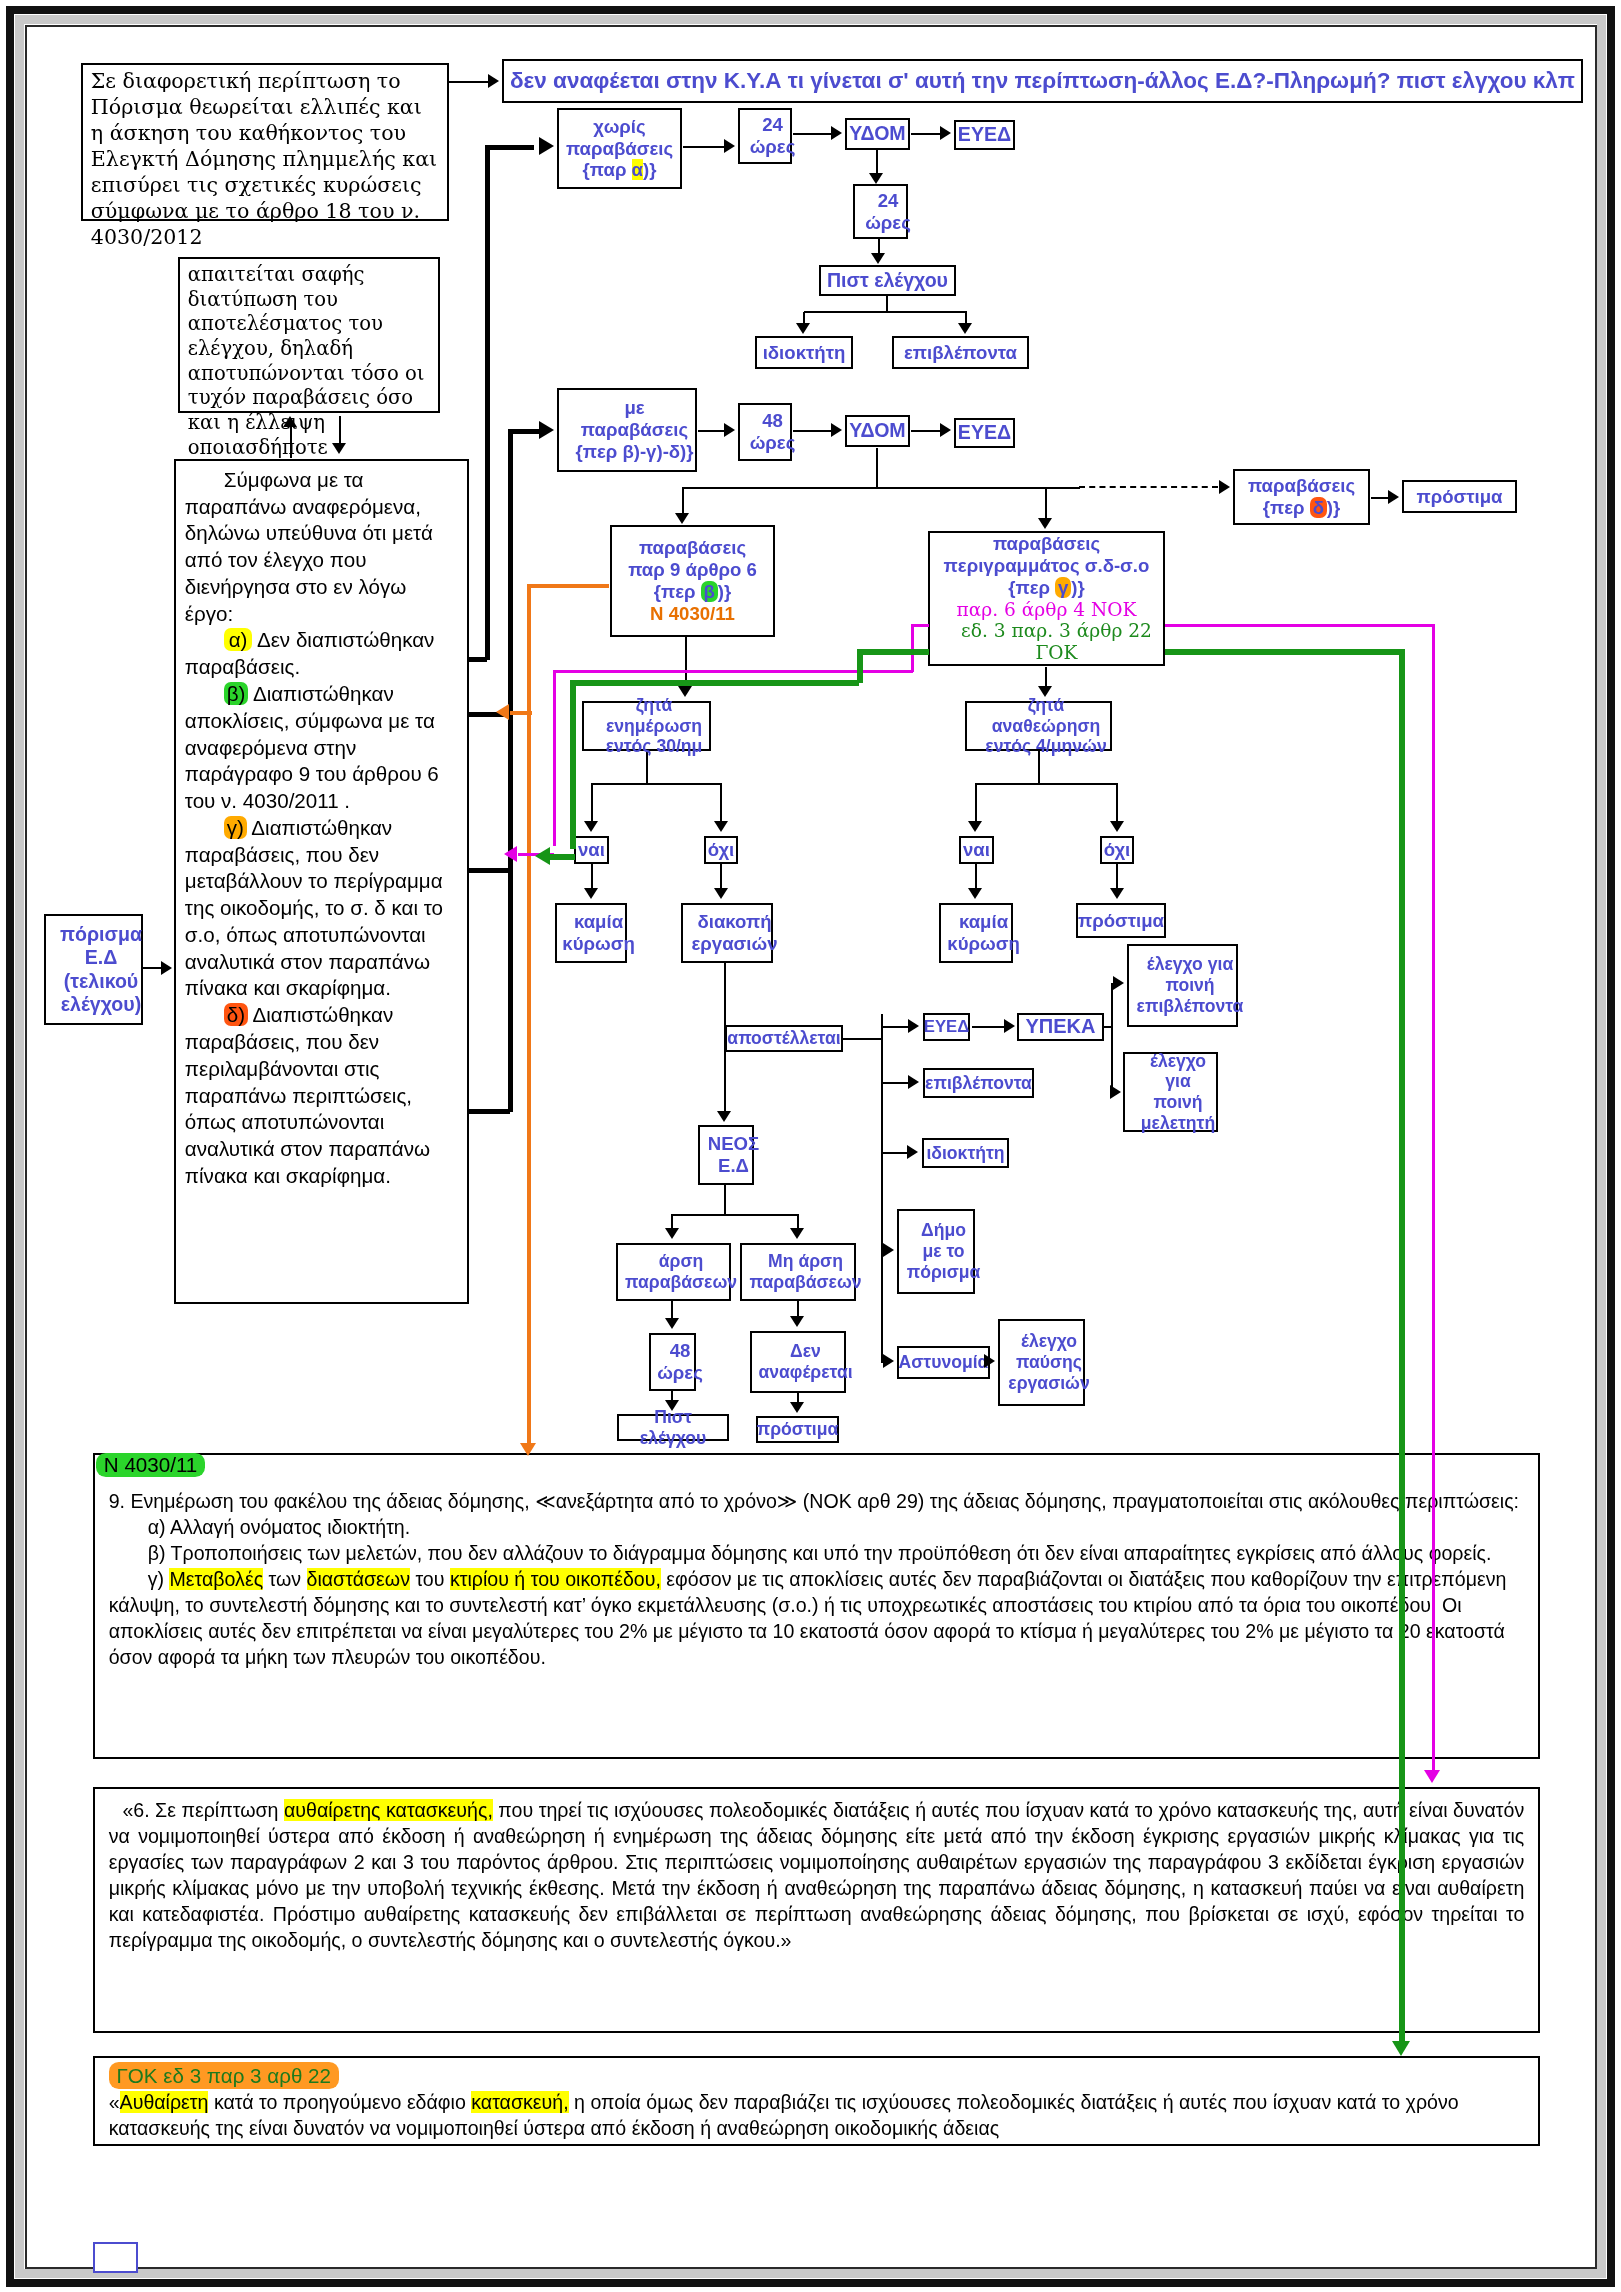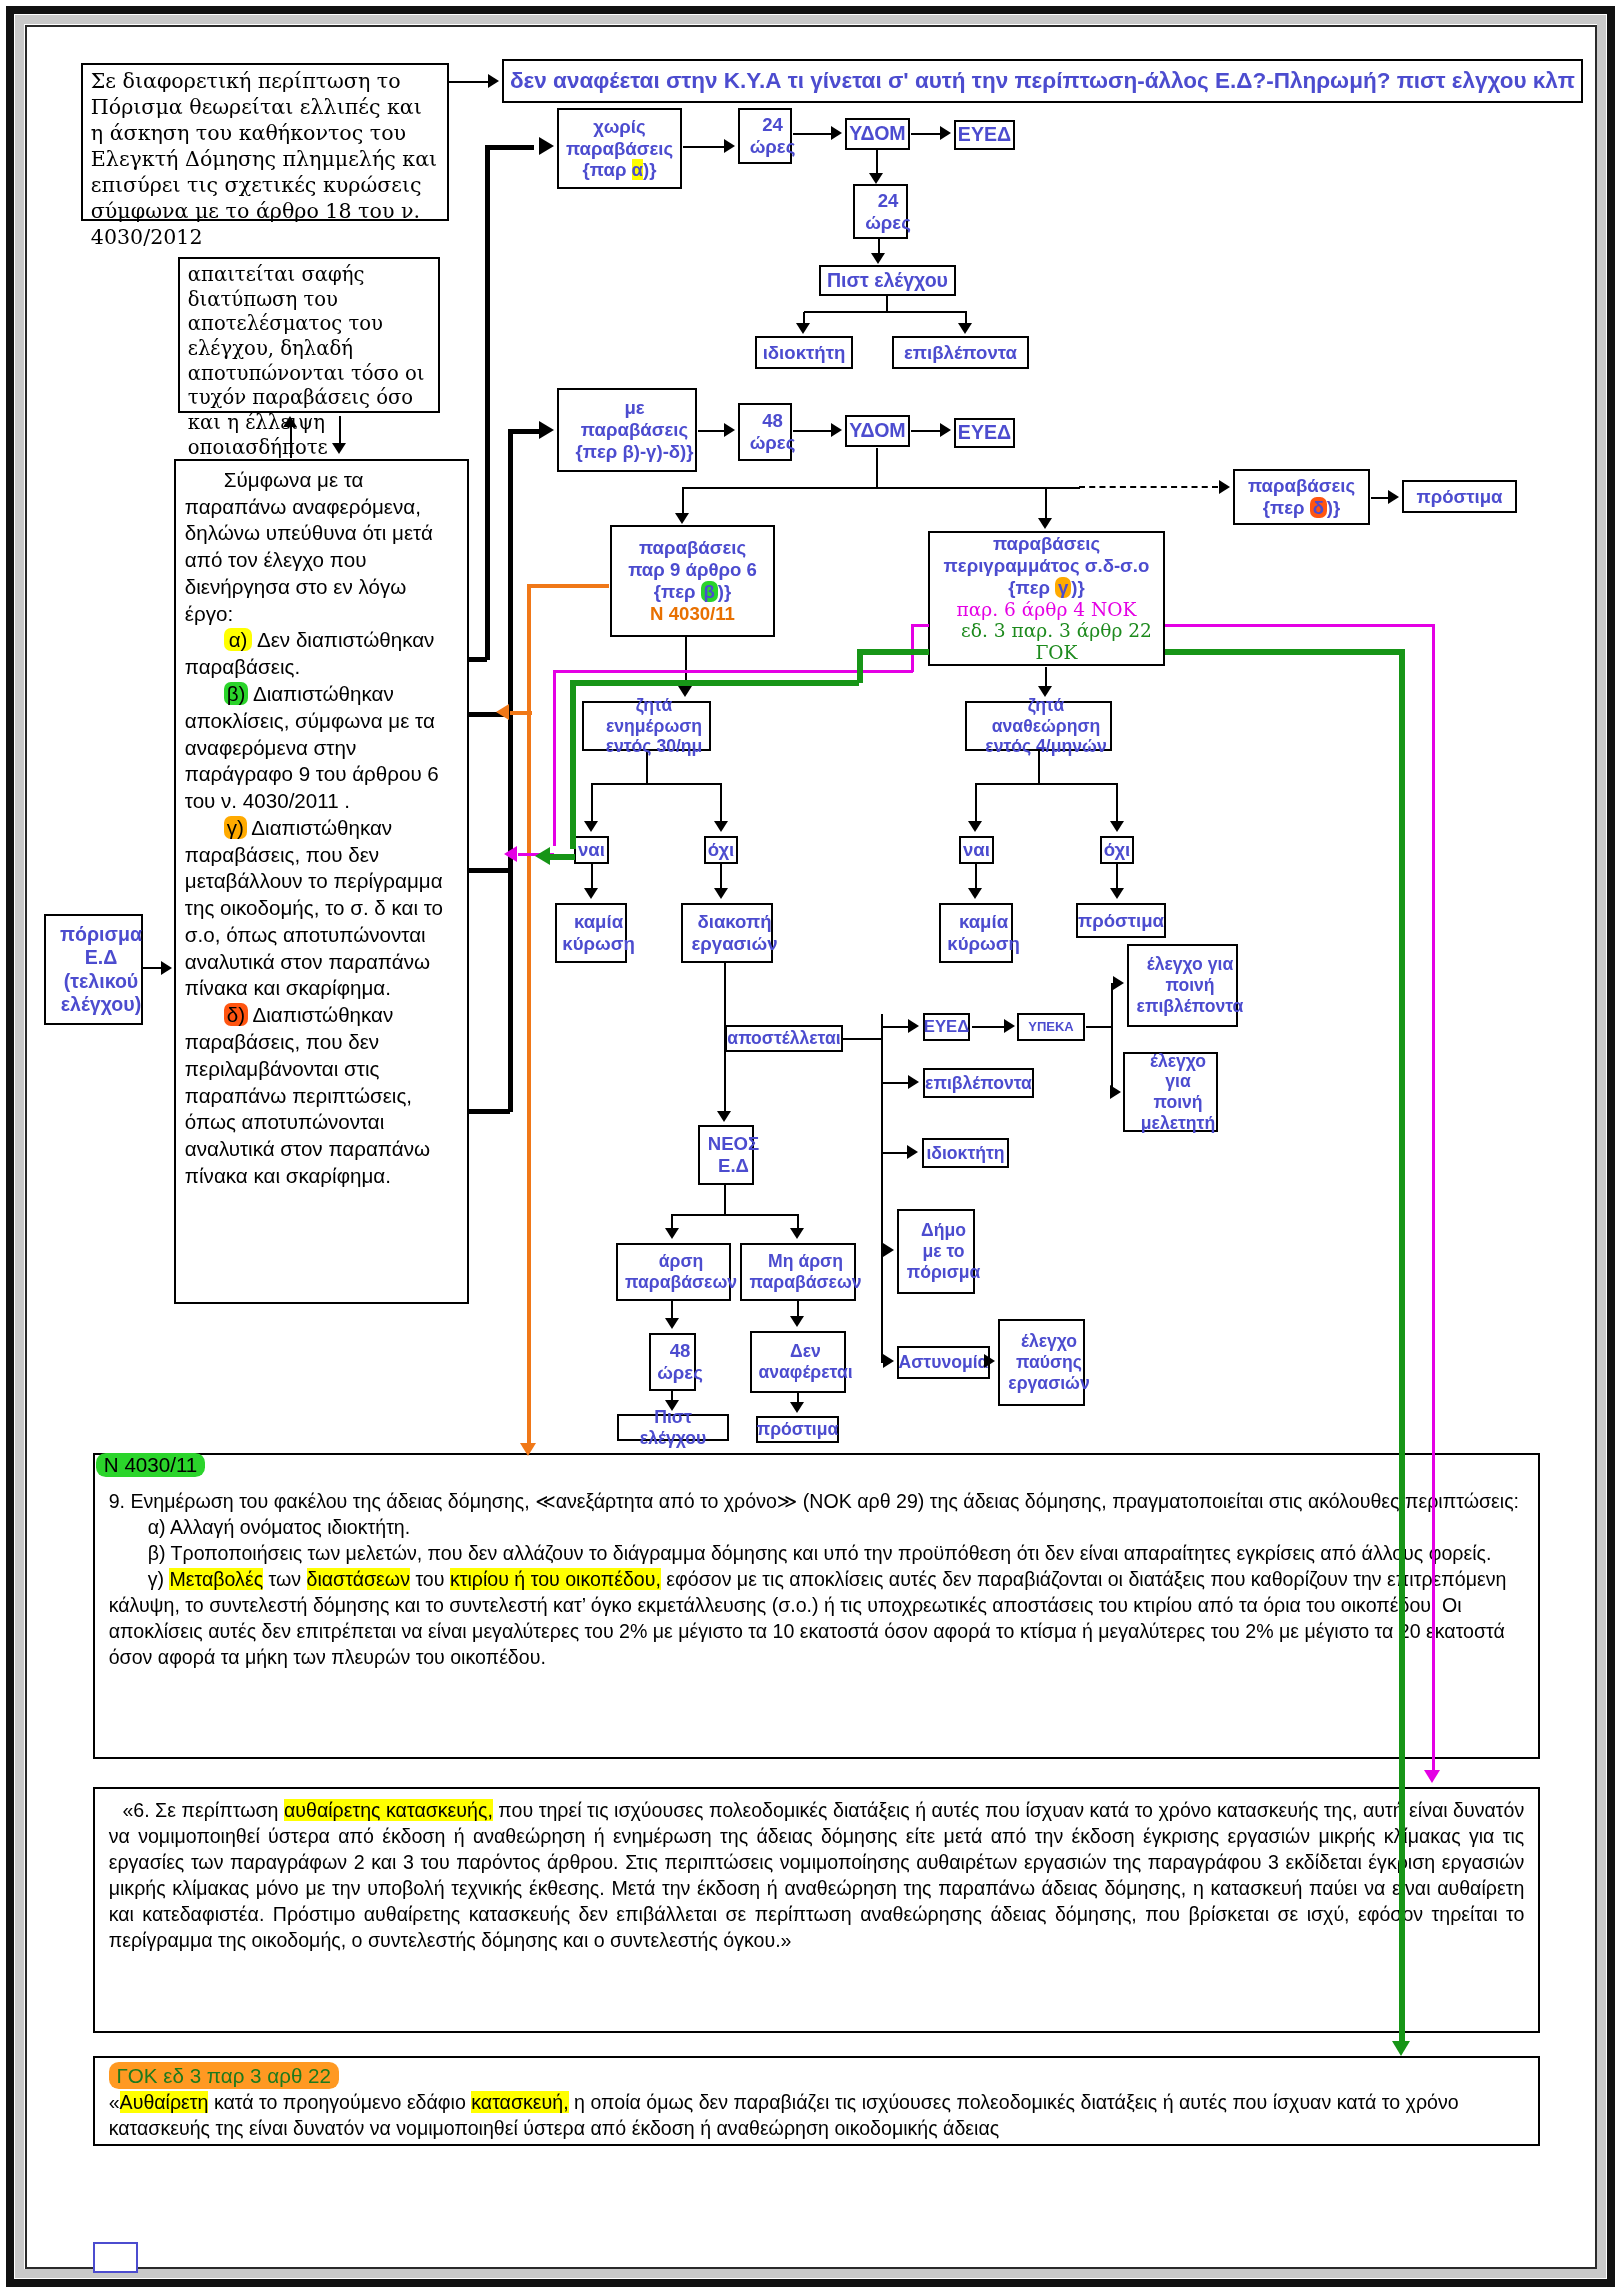--- a/index.html
+++ b/index.html
@@ -120,21 +120,21 @@
   <div class="fbox ml" style="left:555px;top:903px;width:72px;height:60px;">καμία
 κύρωση</div>
   <div class="fbox ml" style="left:681px;top:903px;width:92px;height:60px;">διακοπή
 εργασιών</div>
   <div class="fbox ml" style="left:939px;top:903px;width:74px;height:60px;">καμία
 κύρωση</div>
   <div class="fbox" style="left:1076px;top:903px;width:90px;height:35px;">πρόστιμα</div>
 
   <div class="fbox" style="left:725px;top:1025px;width:118px;height:27.4px;font-size:17.6px;">αποστέλλεται</div>
   <div class="fbox" style="left:923px;top:1013px;width:47px;height:28px;font-size:16.7px;">ΕΥΕΔ</div>
-  <div class="fbox" style="left:1017px;top:1013px;width:68px;height:28px;font-size:13px;">ΥΠΕΚΑ</div>
+  <div class="fbox" style="left:1017px;top:1013px;width:87px;height:28px;font-size:20px;">ΥΠΕΚΑ</div>
   <div class="fbox ml" style="left:1127px;top:944px;width:111px;height:83px;font-size:17.6px;">έλεγχο για
 ποινή
 επιβλέποντα</div>
   <div class="fbox ml" style="left:1123px;top:1052px;width:95px;height:80px;font-size:17.6px;">έλεγχο για
 ποινή
 μελετητή</div>
   <div class="fbox" style="left:923px;top:1068px;width:111px;height:30px;font-size:17.6px;">επιβλέποντα</div>
   <div class="fbox" style="left:922px;top:1138px;width:87px;height:30px;font-size:17.6px;">ιδιοκτήτη</div>
   <div class="fbox ml" style="left:698px;top:1125px;width:56px;height:60px;">ΝΕΟΣ
 Ε.Δ</div>

